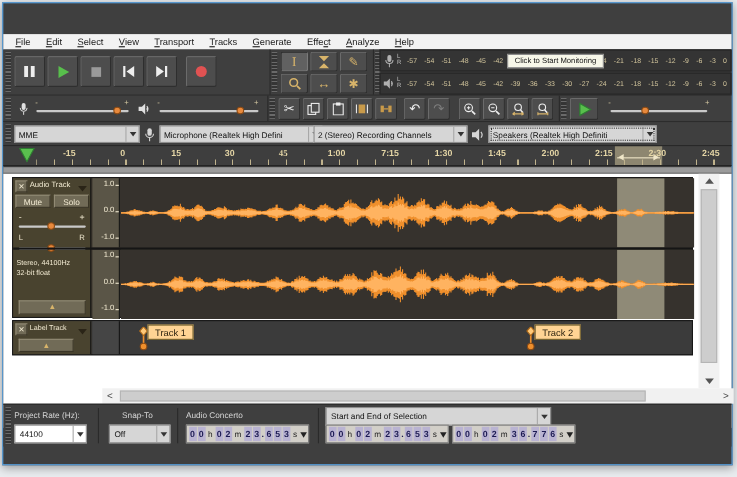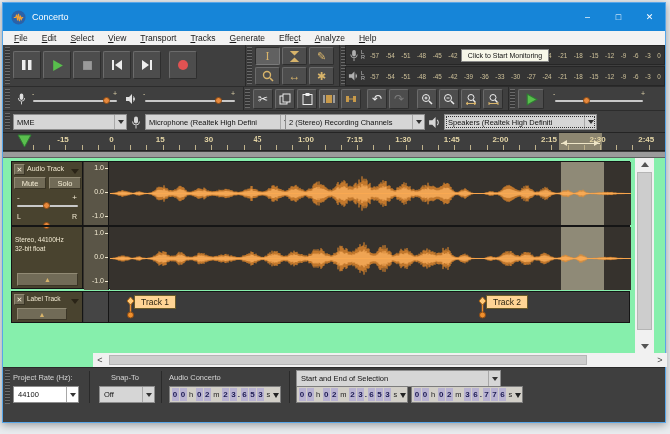--- a/index.html
+++ b/index.html
@@ -69,21 +69,21 @@
   .rsel { position:absolute; top:0; height:17px; background:#8d8670; z-index:0; }
   .rselarrow { position:absolute; top:10px; left:2px; right:2px; height:1px; background:#efe6c8; }
   .rselarrow::before,.rselarrow::after { content:""; position:absolute; top:-3px;
     border:3.5px solid transparent; }
   .rselarrow::before { left:-2px; border-right:5px solid #efe6c8; }
   .rselarrow::after { right:-2px; border-left:5px solid #efe6c8; }
   .pin { position:absolute; left:14px; top:1px; }
   .scrub { position:absolute; left:0; top:149px; width:100%; height:6px; background:#9b9b9b;
     border-bottom:1px solid #5f5f5f; }
   
-  .trackarea { position:absolute; left:0; top:155px; width:100%; height:231px; background:#86efac; }
+  .trackarea { position:absolute; left:0; top:155px; width:100%; height:231px; background:#ffffff; }
   .audiotrack { position:absolute; left:8px; top:3px; width:619px; height:128px;
     border:1px solid #151515; background:#36322d; }
   .panel { position:absolute; left:0; top:0; width:71px; height:100%; background:#49432f;
     border-right:1px solid #151515; color:#f2ead2; }
   .pbtn { background:#716b57; border:1px solid; border-color:#918a74 #3a3526 #3a3526 #918a74;
     color:#f2ead2; font-size:7.5px; display:flex; align-items:center; justify-content:center;
     position:absolute; }
   .xbtn { width:11px; height:11px; font-size:7px; }
   .tname { position:absolute; left:15px; top:3px; font-size:7px; }
   .tmenuarr { position:absolute; top:7px; border:4px solid transparent; border-top:5px solid #2a2417; }
@@ -136,32 +136,20 @@
   .statusdiv { position:absolute; left:115px; top:2px; bottom:2px; width:1px; background:#c8c8c8; }
   .rgrip { position:absolute; right:1px; bottom:1px; width:11px; height:11px;
     background:repeating-linear-gradient(135deg,#b5b5b5 0 1px,transparent 1px 4px);
     clip-path:polygon(100% 0,100% 100%,0 100%); }
 </style>
 </head>
 <body>
 
 <div class="window">
 
-  <div class="titlebar">
-    <svg class="appicon" viewBox="0 0 16 16">
-      <circle cx="8" cy="8" r="7.5" fill="#2b62a8"></circle>
-      <path d="M3 8 L5 8 L6 5 L7 11 L8 4 L9 12 L10 6 L11 10 L12 8 L13 8" stroke="#f5a133" stroke-width="1.2" fill="none"></path>
-    </svg>
-    <span class="wtitle">Concerto</span>
-    <div class="wbtns">
-      <div class="wbtn">–</div>
-      <div class="wbtn">□</div>
-      <div class="wbtn close">✕</div>
-    </div>
-  </div>
 
   <div class="menubar" id="menubar">
       <span class="mitem"><u>F</u>ile</span>
       <span class="mitem"><u>E</u>dit</span>
       <span class="mitem"><u>S</u>elect</span>
       <span class="mitem"><u>V</u>iew</span>
       <span class="mitem"><u>T</u>ransport</span>
       <span class="mitem"><u>T</u>racks</span>
       <span class="mitem"><u>G</u>enerate</span>
       <span class="mitem">Effe<u>c</u>t</span>

